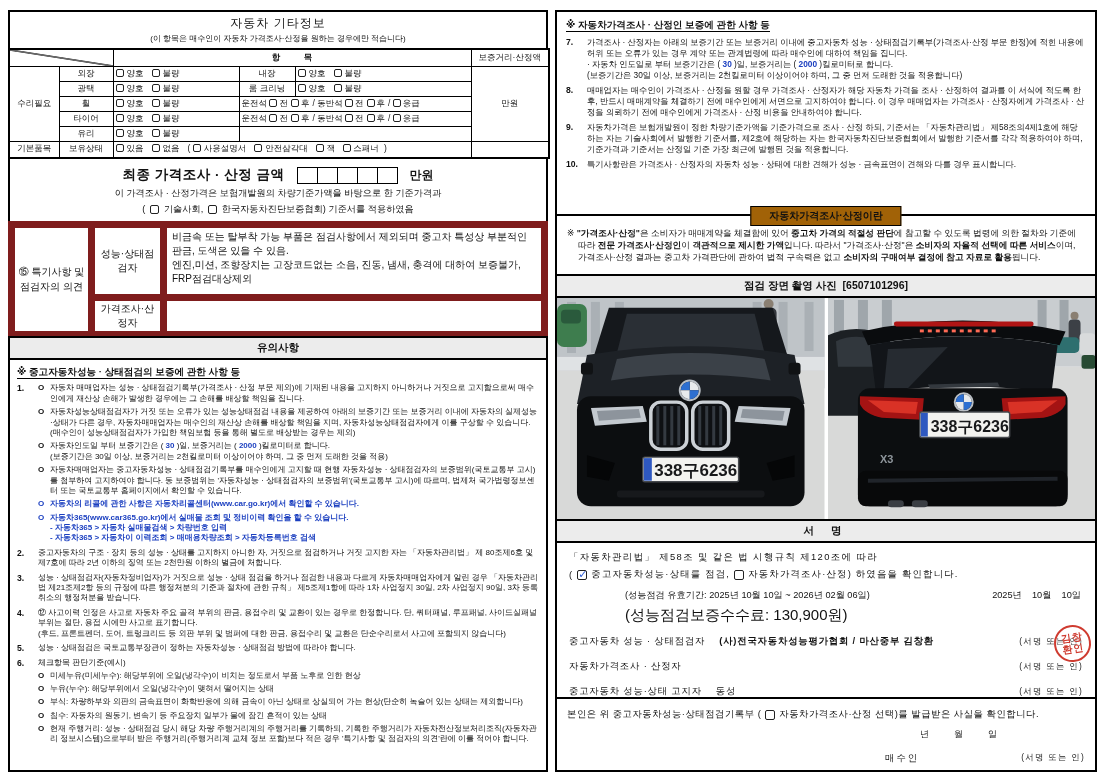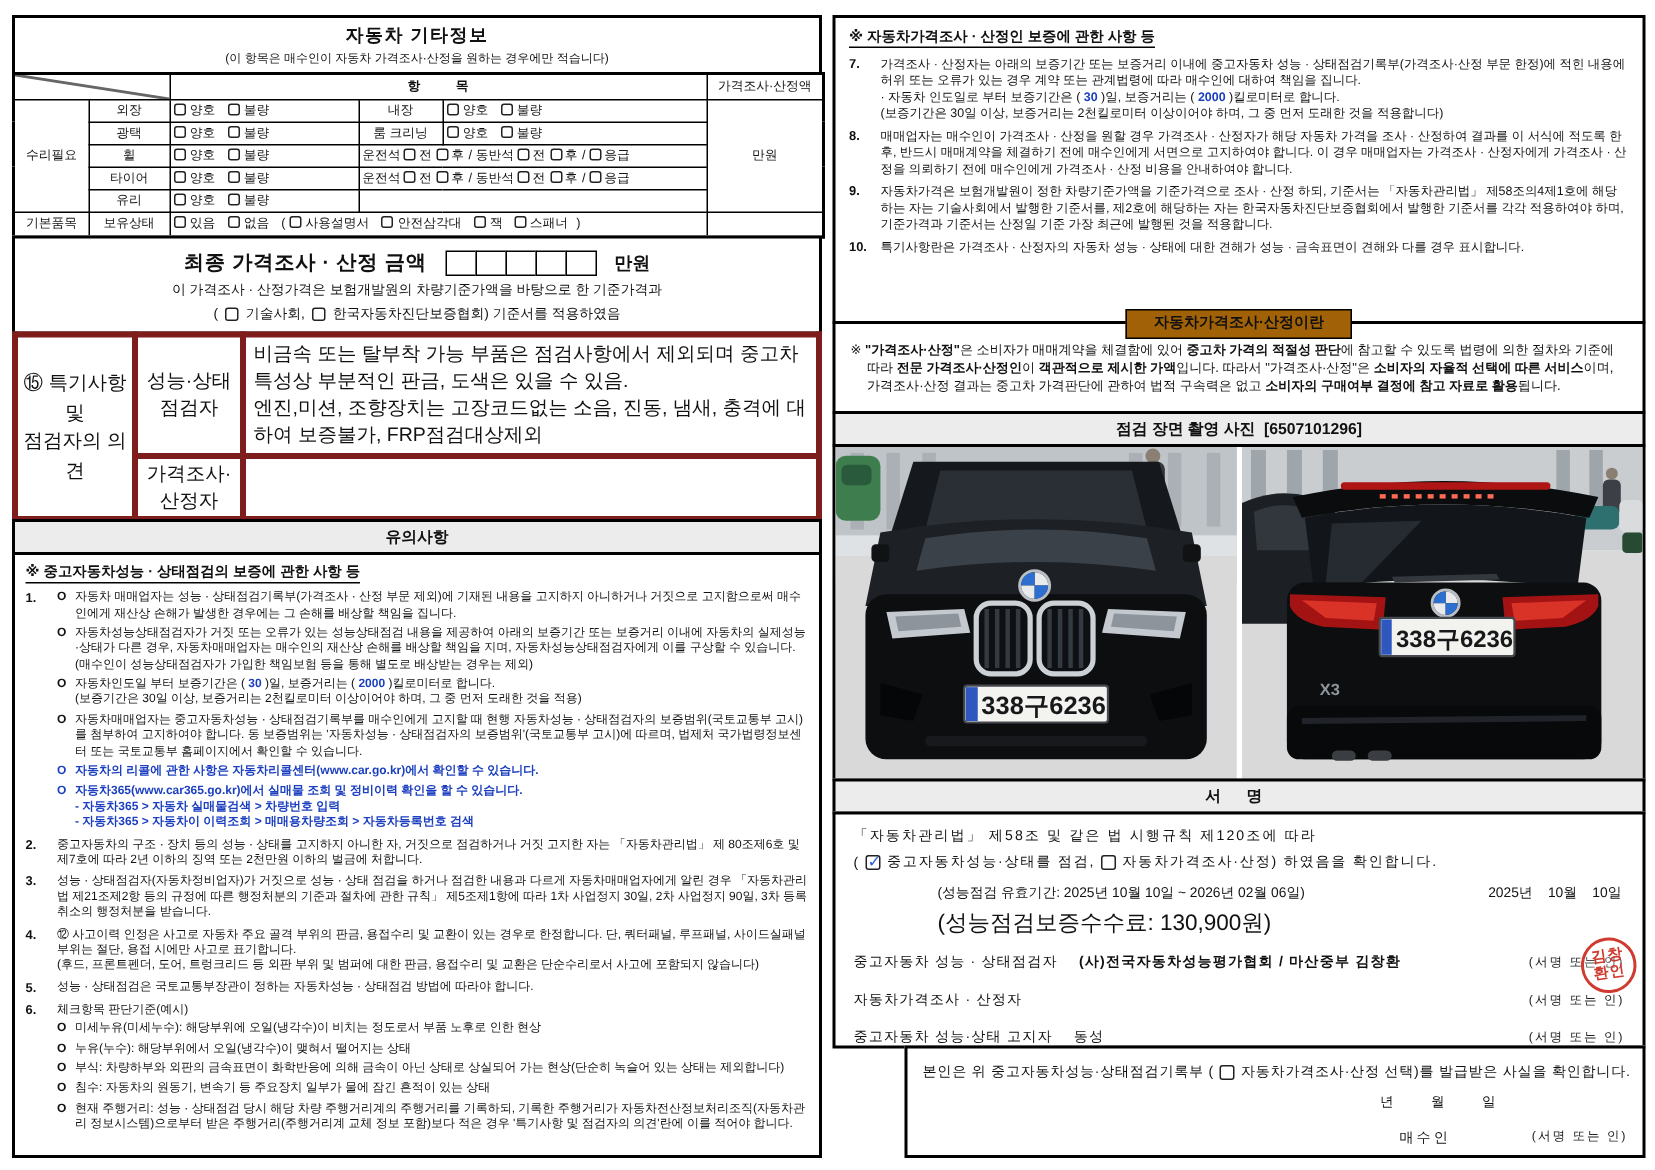--- a/index.html
+++ b/index.html
@@ -7,21 +7,21 @@
   .page{ position:relative; width:1103px; height:780px; background:#fff;
          font-family:"Liberation Sans","DejaVu Sans",sans-serif; color:#111; overflow:hidden; }
   .col{ position:absolute; top:10px; display:flex; flex-direction:column; }
   .colL{ left:8px;  width:540px; height:762px; }
   .colR{ left:555px; width:542px; height:762px; }
   .bx{ border:2px solid #000; background:#fff; margin-top:-2px; }
   .bx:first-child{ margin-top:0; }
 
   
   .hbox{ text-align:center; padding:3px 0 4px; }
-  .h-title{ font-size:12px; font-weight:bold; letter-spacing:1px; }
+  .h-title{ font-size:12px; font-weight:normal; letter-spacing:1px; }
   .h-sub{ font-size:8px; margin-top:1px; }
   .ghead{ background:#ececec; text-align:center; font-weight:bold; font-size:10.5px; padding:3px 16px; }
   .wide-ls{ letter-spacing:7px; }
 
   
   table{ border-collapse:collapse; table-layout:fixed; width:100%; }
   .mtab{ border:2px solid #000; margin-top:-2px; }
   .mtab td{ border:1px solid #000; font-size:8.5px; padding:0 2px; height:15px; overflow:hidden; white-space:nowrap; }
   .mtab tr.hr td{ height:17px; }
   .mtab tr.lr td{ height:17px; }
@@ -39,21 +39,21 @@
   .ft{ font-size:13.5px; font-weight:bold; letter-spacing:0.5px; }
   .fcells{ display:inline-flex; }
   .fcell{ width:21px; height:17px; border:1px solid #000; margin-left:-1px; background:#fff; }
   .fcell:first-child{ margin-left:0; }
   .fu{ font-size:12px; font-weight:bold; }
   .fnote{ font-size:9.2px; margin-top:4px; line-height:1.3; }
   .fnote .cb{ width:9px; height:9px; margin:0 2px -1px 5px; }
 
   
   .stab{ border:2px solid #000; margin-top:-2px; }
-  .stab td{ border:4px solid #7f1d1d; font-size:13px; }
+  .stab td{ border:7px solid #7f1d1d; font-size:10px; }
   .slab{ width:80px; text-align:center; font-size:8.8px; line-height:1.5;margin-left:20px; }
   .s2{ width:72px; text-align:center; font-size:8.6px; }
   .snote{ vertical-align:top; padding:2px 5px; font-size:8px; line-height:1.4; white-space:normal; }
   .r1{ height:73px; } .r2{ height:17px; }
 
   
   .nbody{ flex:1; padding:5px 7px 3px; font-size:8px; line-height:1.3; overflow:hidden; }
   .rbody{ height:206px; padding:6px 9px 3px; font-size:8.3px; line-height:1.33; overflow:hidden; }
   .sec-t{ font-size:9.6px; font-weight:bold; margin:1px 0 5px; }
   .ul{ border-bottom:1.3px solid #000; padding-bottom:1px; }
@@ -89,21 +89,21 @@
   .date{ margin-left:auto; padding-right:2px; }
   .sl4{ padding-left:56px; margin-bottom:10px; font-size:15px; }
   .srow{ display:flex; align-items:center; margin-bottom:12px; letter-spacing:0.8px; position:relative; }
   .sv{ margin-left:14px; }
   .ssig{ margin-left:auto; font-size:8.4px; letter-spacing:1.3px; color:#222; }
   .stamp{ position:absolute; right:-8px; top:-10px; width:37px; height:37px; border:2.5px solid #cf3b30; border-radius:50%;
           color:#cf3b30; display:flex; flex-direction:column; align-items:center; justify-content:center;
           font-size:10px; font-weight:bold; line-height:1.05; transform:rotate(-8deg); background:rgba(255,255,255,.2); z-index:2; }
 
   
-  .cbox{ flex:1; padding:9px 10px 4px; font-size:9.4px;margin-left:48px; }
+  .cbox{ flex:1; padding:9px 10px 4px; font-size:9.4px; }
   .cl1{ display:flex; align-items:center; gap:4px; letter-spacing:0.5px; white-space:nowrap; }
   .cl2{ text-align:right; padding-right:88px; margin-top:7px; font-size:9px; white-space:pre; }
   .cl3{ display:flex; margin-top:11px; }
   .buyer{ margin-left:318px; letter-spacing:2px; }
 </style>
 </head>
 <body>
 
 <div class="page">
 
@@ -120,21 +120,21 @@
           <col style="width:54px">
           <col style="width:126px">
           <col style="width:56px">
           <col style="width:176px">
           <col style="width:78px">
         </colgroup>
       <tbody>
           <tr class="hr">
         <td colspan="2" class="diag"></td>
         <td colspan="3" class="c" style="white-space:pre;font-weight:bold;">항          목</td>
-        <td class="amt-h">가격조사·산정액</td>
+        <td class="amt-h">보증거리·산정액</td>
       </tr>
       <tr>
         <td rowspan="5" class="c">수리필요</td>
         <td class="c">외장</td>
         <td class="cbcell"><span class="cb"></span><span class="cl">양호</span><span class="cb"></span><span class="cl">불량</span></td>
         <td class="c">내장</td>
         <td class="cbcell"><span class="cb"></span><span class="cl">양호</span><span class="cb"></span><span class="cl">불량</span></td>
         <td rowspan="5" class="c">만원</td>
       </tr>
       <tr>

